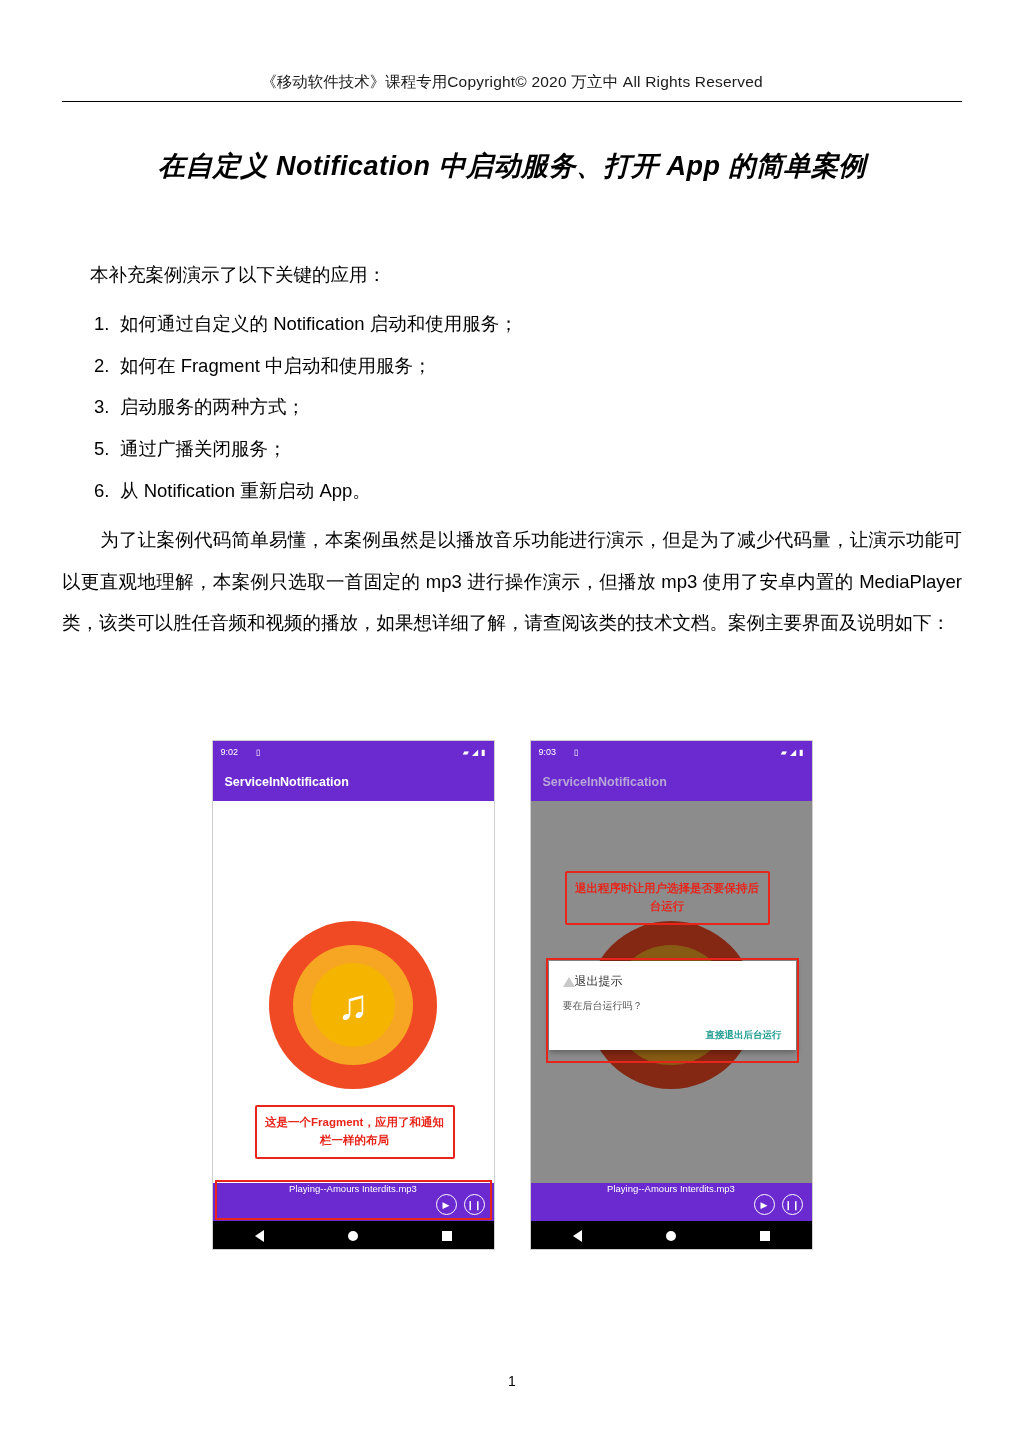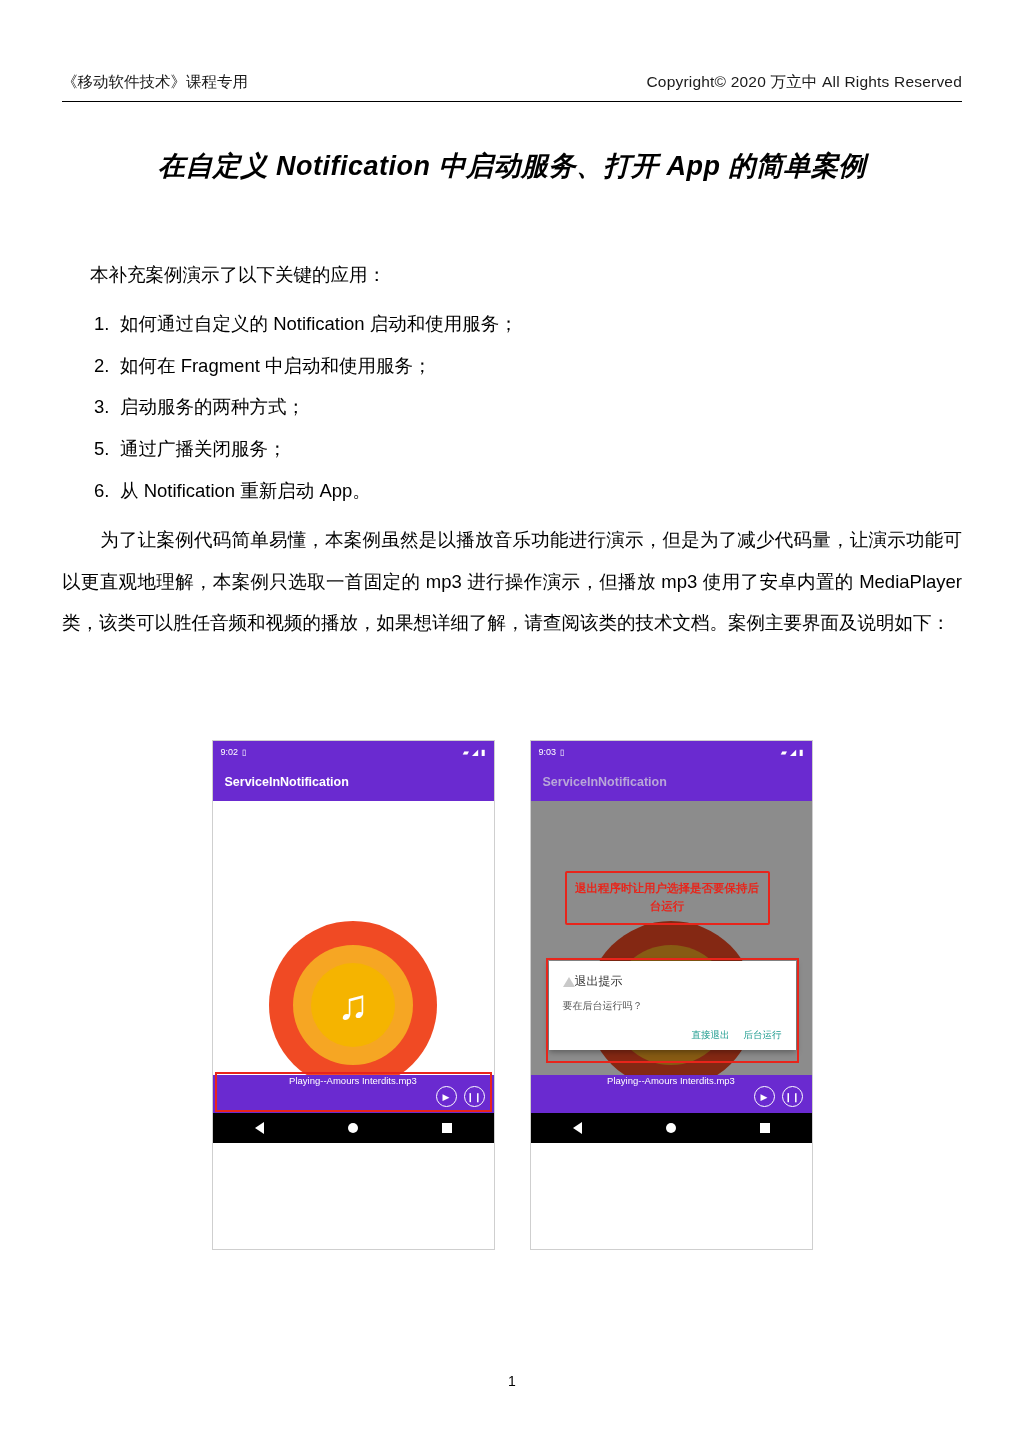--- a/index.html
+++ b/index.html
@@ -19,21 +19,21 @@
     background: #fff;
     overflow: hidden;
   }
   
   .header {
     position: absolute;
     top: 72px;
     left: 62px;
     right: 62px;
     display: flex;
-    justify-content: space-between;
+    justify-content: center;
     align-items: baseline;
     font-size: 15.5px;
     color: #1a1a1a;
   }
   .header-right { letter-spacing: 0.2px; }
   .header-rule {
     position: absolute;
     top: 101px;
     left: 62px;
     right: 62px;
@@ -112,37 +112,37 @@
   }
   .statusbar {
     height: 22px;
     background: #6a2ad0;
     display: flex;
     align-items: center;
     padding: 0 8px;
     color: #fff;
     font-size: 9px;
   }
-  .sb-left { display: flex; align-items: flex-end; gap: 4px; }
+  .sb-left { display: flex; align-items: flex-end; gap: 18px; }
   .sb-right { margin-left: auto; display: flex; align-items: center; gap: 3px; }
   .sb-icon { display: inline-block; }
   .appbar {
     height: 38px;
     background: #6a2ad0;
     display: flex;
     align-items: center;
     padding: 0 12px;
     color: #fff;
     font-size: 12.5px;
     font-weight: bold;
   }
   .appbar.dim { color: #b8a6d8; }
   .phone-body {
     position: relative;
-    height: 312px;
+    height: 420px;
     background: #fff;
   }
   .scrim {
     position: absolute;
     inset: 0;
     background: rgba(0,0,0,0.45);
     z-index: 5;
   }
   
   .disc-wrap {
@@ -262,22 +262,22 @@
     box-sizing: border-box;
     z-index: 10;
     pointer-events: none;
   }
   .dlg-title {
     display: flex; align-items: center; 
     font-size: 12px; color: #333; margin-bottom: 9px;
   }
   .dlg-msg { font-size: 10px; color: #555; margin-bottom: 16px; }
   .dlg-actions {
-    display: flex; justify-content: flex-end; gap: 14px;
-    font-size: 9.5px; color: #1c9b8e; font-weight: normal;
+    display: flex; justify-content: flex-end; 
+    font-size: 9.5px; color: #1c9b8e; font-weight: bold;
   }
   .navbar {
     height: 30px;
     background: #000;
     display: flex;
     align-items: center;
     justify-content: space-around;
     z-index: 11;
     position: relative;
   }
@@ -346,20 +346,21 @@
       </div>
       <div class="phone-body">
         <div class="disc-wrap">
           <div class="disc">
             <div class="disc-mid">
               <div class="disc-inner">♫</div>
             </div>
           </div>
         </div>
 
+        <div class="callout callout1">这是一个Fragment，应用了和通知栏一样的布局</div>
 
         <div class="playerbar">
           <span>Playing--Amours Interdits.mp3</span>
           <span class="ctrls">
             <span class="pbtn">▶</span>
             <span class="pbtn">❙❙</span>
           </span>
         </div>
         <div class="playerbar-outline"></div>
       </div>

